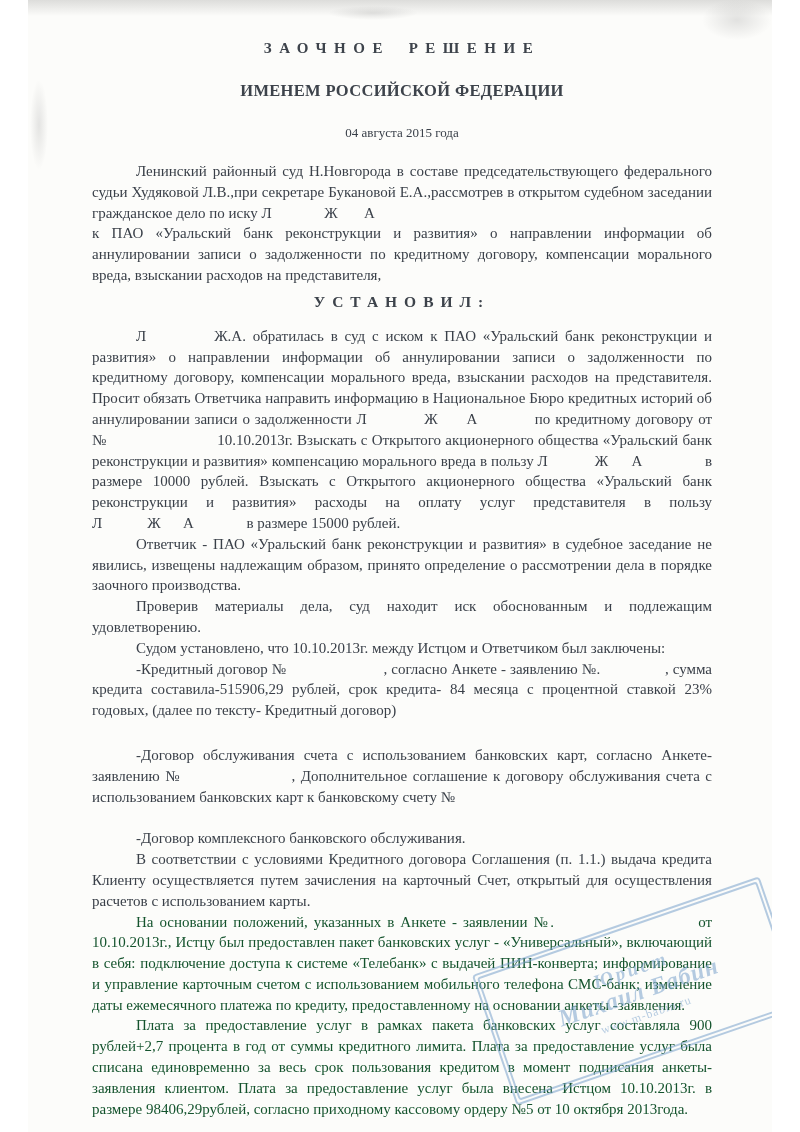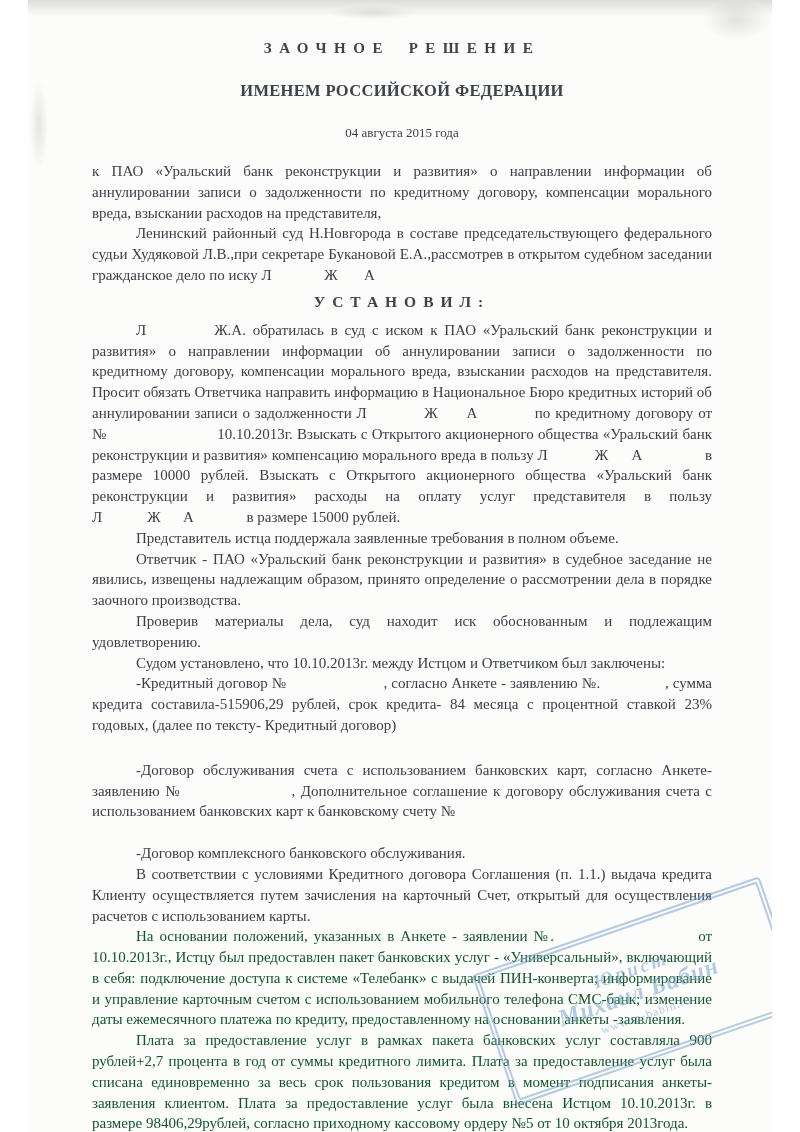--- a/index.html
+++ b/index.html
@@ -34,21 +34,21 @@
   }
   .doc-date { text-align:center; font-size:13px; margin:0 0 20px; }
 
   p.para { margin:0; text-align:justify; font-size:15px; line-height:20.8px; }
   p.indent { text-indent:44px; }
   p.gap-after { margin-bottom:21px;margin-top:24px; }
   p.tint { color:#14532d; }
 
   .ustanovil {
     text-align:center; font-size:15.5px; font-weight:600;
-    letter-spacing:.45em; color:#3d434b; margin:7px 0 9px;
+    letter-spacing:.45em; color:#3d434b; margin:7px 0 15px;
   }
 
   .stamp {
     position:absolute; left:458px; top:922px; width:304px; height:138px;
     transform:rotate(-19deg); opacity:.55; pointer-events:none;
   }
   .stamp-outer { position:absolute; inset:0; border:2px solid #7ba3cc; border-radius:4px; }
   .stamp-inner {
     position:absolute; inset:4px; border:2px solid #7ba3cc; border-radius:3px;
     display:flex; flex-direction:column; align-items:center; justify-content:center;
@@ -67,27 +67,26 @@
   <div class="scan-smudge smudge-a"></div>
   <div class="scan-smudge smudge-b"></div>
   <div class="scan-smudge smudge-c"></div>
 
   <div class="content">
 
     <div class="title">ЗАОЧНОЕ РЕШЕНИЕ</div>
     <div class="subtitle">ИМЕНЕМ РОССИЙСКОЙ ФЕДЕРАЦИИ</div>
     <div class="doc-date">04 августа 2015 года</div>
 
+    <p class="para indent">Ленинский районный суд Н.Новгорода в составе председательствующего федерального судьи Худяковой Л.В.,при секретаре Букановой Е.А.,рассмотрев в открытом судебном заседании гражданское дело по иску Л&nbsp;&nbsp;&nbsp;&nbsp;&nbsp;&nbsp;&nbsp;&nbsp;&nbsp;&nbsp;&nbsp;&nbsp;&nbsp;&nbsp;Ж&nbsp;&nbsp;&nbsp;&nbsp;&nbsp;&nbsp;&nbsp;А</p>
     <p class="para">к ПАО «Уральский банк реконструкции и развития» о направлении информации об аннулировании записи о задолженности по кредитному договору, компенсации морального вреда, взыскании расходов на представителя,</p>
-    <p class="para indent">Ленинский районный суд Н.Новгорода в составе председательствующего федерального судьи Худяковой Л.В.,при секретаре Букановой Е.А.,рассмотрев в открытом судебном заседании гражданское дело по иску Л&nbsp;&nbsp;&nbsp;&nbsp;&nbsp;&nbsp;&nbsp;&nbsp;&nbsp;&nbsp;&nbsp;&nbsp;&nbsp;&nbsp;Ж&nbsp;&nbsp;&nbsp;&nbsp;&nbsp;&nbsp;&nbsp;А</p>
 
     <div class="ustanovil">УСТАНОВИЛ:</div>
 
     <p class="para indent">Л&nbsp;&nbsp;&nbsp;&nbsp;&nbsp;&nbsp;&nbsp;&nbsp;&nbsp;&nbsp;Ж.А. обратилась в суд с иском к ПАО «Уральский банк реконструкции и развития» о направлении информации об аннулировании записи о задолженности по кредитному договору, компенсации морального вреда, взыскании расходов на представителя. Просит обязать Ответчика направить информацию в Национальное Бюро кредитных историй об аннулировании записи о задолженности Л&nbsp;&nbsp;&nbsp;&nbsp;&nbsp;&nbsp;&nbsp;&nbsp;&nbsp;&nbsp;&nbsp;&nbsp;Ж&nbsp;&nbsp;&nbsp;&nbsp;&nbsp;&nbsp;А&nbsp;&nbsp;&nbsp;&nbsp;&nbsp;&nbsp;&nbsp;&nbsp;&nbsp;&nbsp;&nbsp;&nbsp;по кредитному договору от №&nbsp;&nbsp;&nbsp;&nbsp;&nbsp;&nbsp;&nbsp;&nbsp;&nbsp;&nbsp;&nbsp;&nbsp;&nbsp;&nbsp;&nbsp;&nbsp;&nbsp;&nbsp;&nbsp;&nbsp;&nbsp;&nbsp;&nbsp;&nbsp;&nbsp;&nbsp;10.10.2013г. Взыскать с Открытого акционерного общества «Уральский банк реконструкции и развития» компенсацию морального вреда в пользу Л&nbsp;&nbsp;&nbsp;&nbsp;&nbsp;&nbsp;&nbsp;&nbsp;&nbsp;&nbsp;&nbsp;&nbsp;Ж&nbsp;&nbsp;&nbsp;&nbsp;&nbsp;&nbsp;А&nbsp;&nbsp;&nbsp;&nbsp;&nbsp;&nbsp;&nbsp;&nbsp;&nbsp;&nbsp;&nbsp;&nbsp;&nbsp;&nbsp;&nbsp;&nbsp;в размере 10000 рублей. Взыскать с Открытого акционерного общества «Уральский банк реконструкции и развития» расходы на оплату услуг представителя в пользу Л&nbsp;&nbsp;&nbsp;&nbsp;&nbsp;&nbsp;&nbsp;&nbsp;&nbsp;&nbsp;&nbsp;&nbsp;Ж&nbsp;&nbsp;&nbsp;&nbsp;&nbsp;&nbsp;А&nbsp;&nbsp;&nbsp;&nbsp;&nbsp;&nbsp;&nbsp;&nbsp;&nbsp;&nbsp;&nbsp;&nbsp;&nbsp;&nbsp;в размере 15000 рублей.</p>
-    <p class="para indent">Представитель истца поддержала заявленные требования в полном объеме.</p>
     <p class="para indent">Ответчик - ПАО «Уральский банк реконструкции и развития» в судебное заседание не явились, извещены надлежащим образом, принято определение о рассмотрении дела в порядке заочного производства.</p>
     <p class="para indent">Проверив материалы дела, суд находит иск обоснованным и подлежащим удовлетворению.</p>
     <p class="para indent">Судом установлено, что 10.10.2013г. между Истцом и Ответчиком был заключены:</p>
     <p class="para indent">-Кредитный договор №&nbsp;&nbsp;&nbsp;&nbsp;&nbsp;&nbsp;&nbsp;&nbsp;&nbsp;&nbsp;&nbsp;&nbsp;&nbsp;&nbsp;&nbsp;&nbsp;&nbsp;&nbsp;&nbsp;&nbsp;&nbsp;&nbsp;&nbsp;&nbsp;, согласно Анкете - заявлению №.&nbsp;&nbsp;&nbsp;&nbsp;&nbsp;&nbsp;&nbsp;&nbsp;&nbsp;&nbsp;&nbsp;&nbsp;&nbsp;&nbsp;&nbsp;&nbsp;, сумма кредита составила-515906,29 рублей, срок кредита- 84 месяца с процентной ставкой 23% годовых, (далее по тексту- Кредитный договор)</p>
     <p class="para indent gap-after">-Договор обслуживания счета с использованием банковских карт, согласно Анкете-заявлению №&nbsp;&nbsp;&nbsp;&nbsp;&nbsp;&nbsp;&nbsp;&nbsp;&nbsp;&nbsp;&nbsp;&nbsp;&nbsp;&nbsp;&nbsp;&nbsp;&nbsp;&nbsp;&nbsp;&nbsp;, Дополнительное соглашение к договору обслуживания счета с использованием банковских карт к банковскому счету №</p>
     <p class="para indent">-Договор комплексного банковского обслуживания.</p>
     <p class="para indent">В соответствии с условиями Кредитного договора Соглашения (п. 1.1.) выдача кредита Клиенту осуществляется путем зачисления на карточный Счет, открытый для осуществления расчетов с использованием карты.</p>
     <p class="para indent tint">На основании положений, указанных в Анкете - заявлении №.&nbsp;&nbsp;&nbsp;&nbsp;&nbsp;&nbsp;&nbsp;&nbsp;&nbsp;&nbsp;&nbsp;&nbsp;&nbsp;&nbsp;&nbsp;&nbsp;&nbsp;&nbsp;&nbsp;&nbsp;&nbsp;&nbsp;&nbsp;&nbsp;от 10.10.2013г., Истцу был предоставлен пакет банковских услуг - «Универсальный», включающий в себя: подключение доступа к системе «Телебанк» с выдачей ПИН-конверта; информирование и управление карточным счетом с использованием мобильного телефона СМС-банк; изменение даты ежемесячного платежа по кредиту, предоставленному на основании анкеты -заявления.</p>
     <p class="para indent tint">Плата за предоставление услуг в рамках пакета банковских услуг составляла 900 рублей+2,7 процента в год от суммы кредитного лимита. Плата за предоставление услуг была списана единовременно за весь срок пользования кредитом в момент подписания анкеты-заявления клиентом. Плата за предоставление услуг была внесена Истцом 10.10.2013г. в размере 98406,29рублей, согласно приходному кассовому ордеру №5 от 10 октября 2013года.</p>
 

